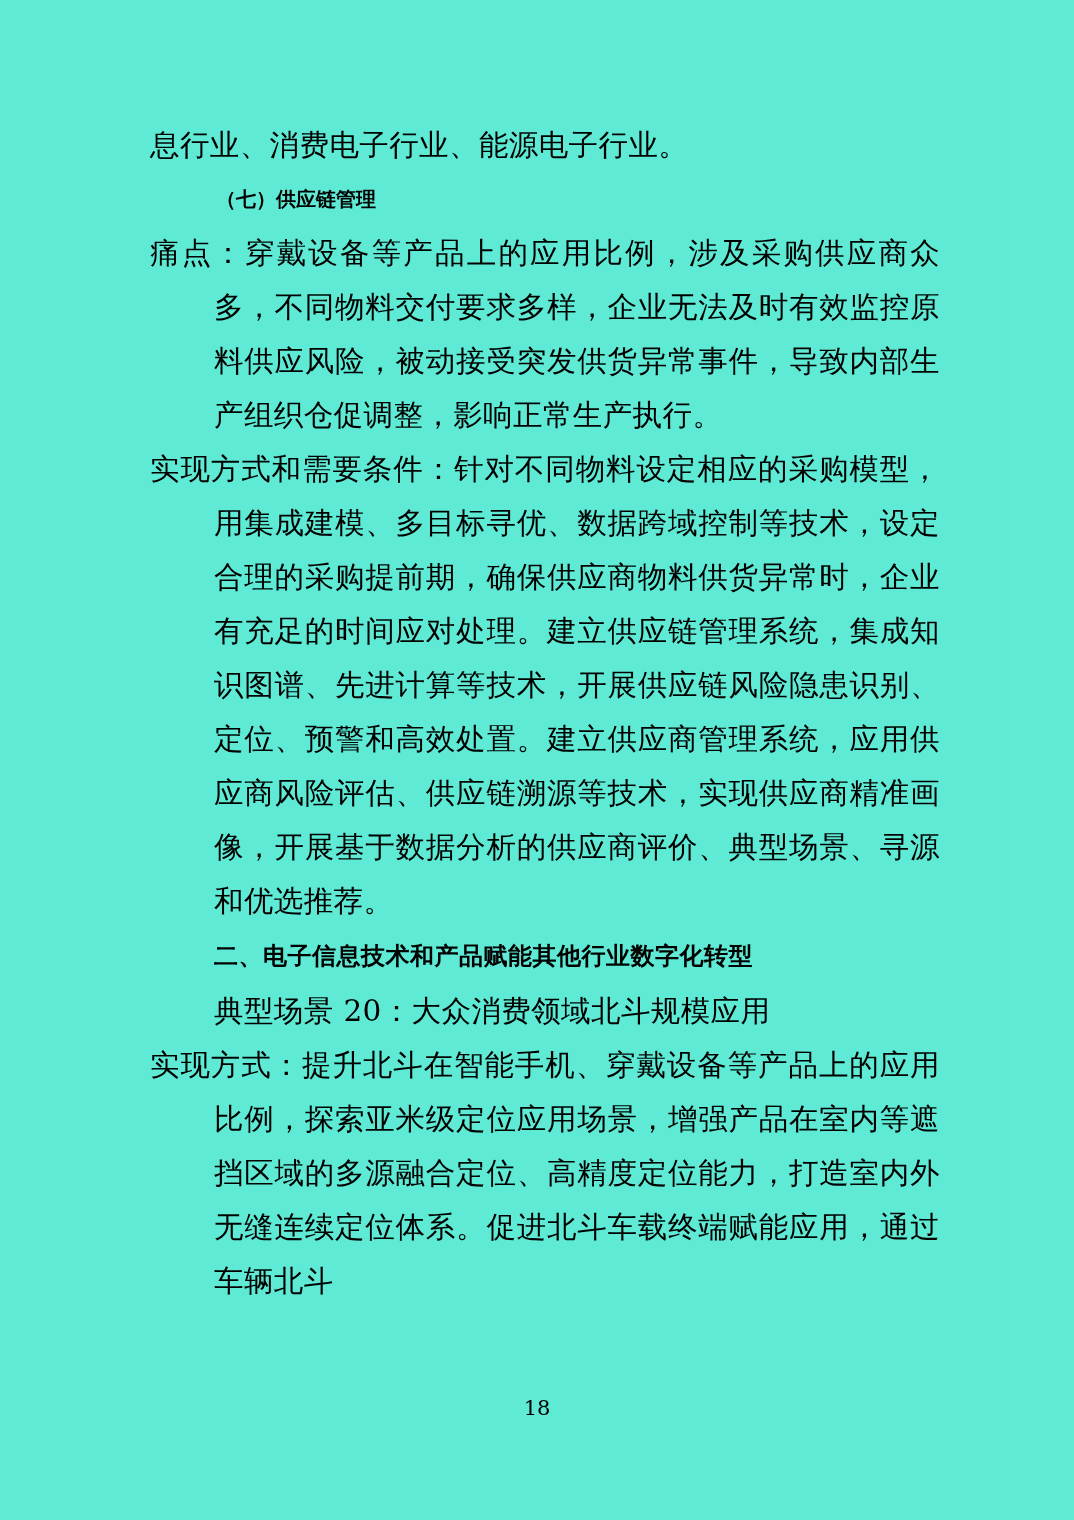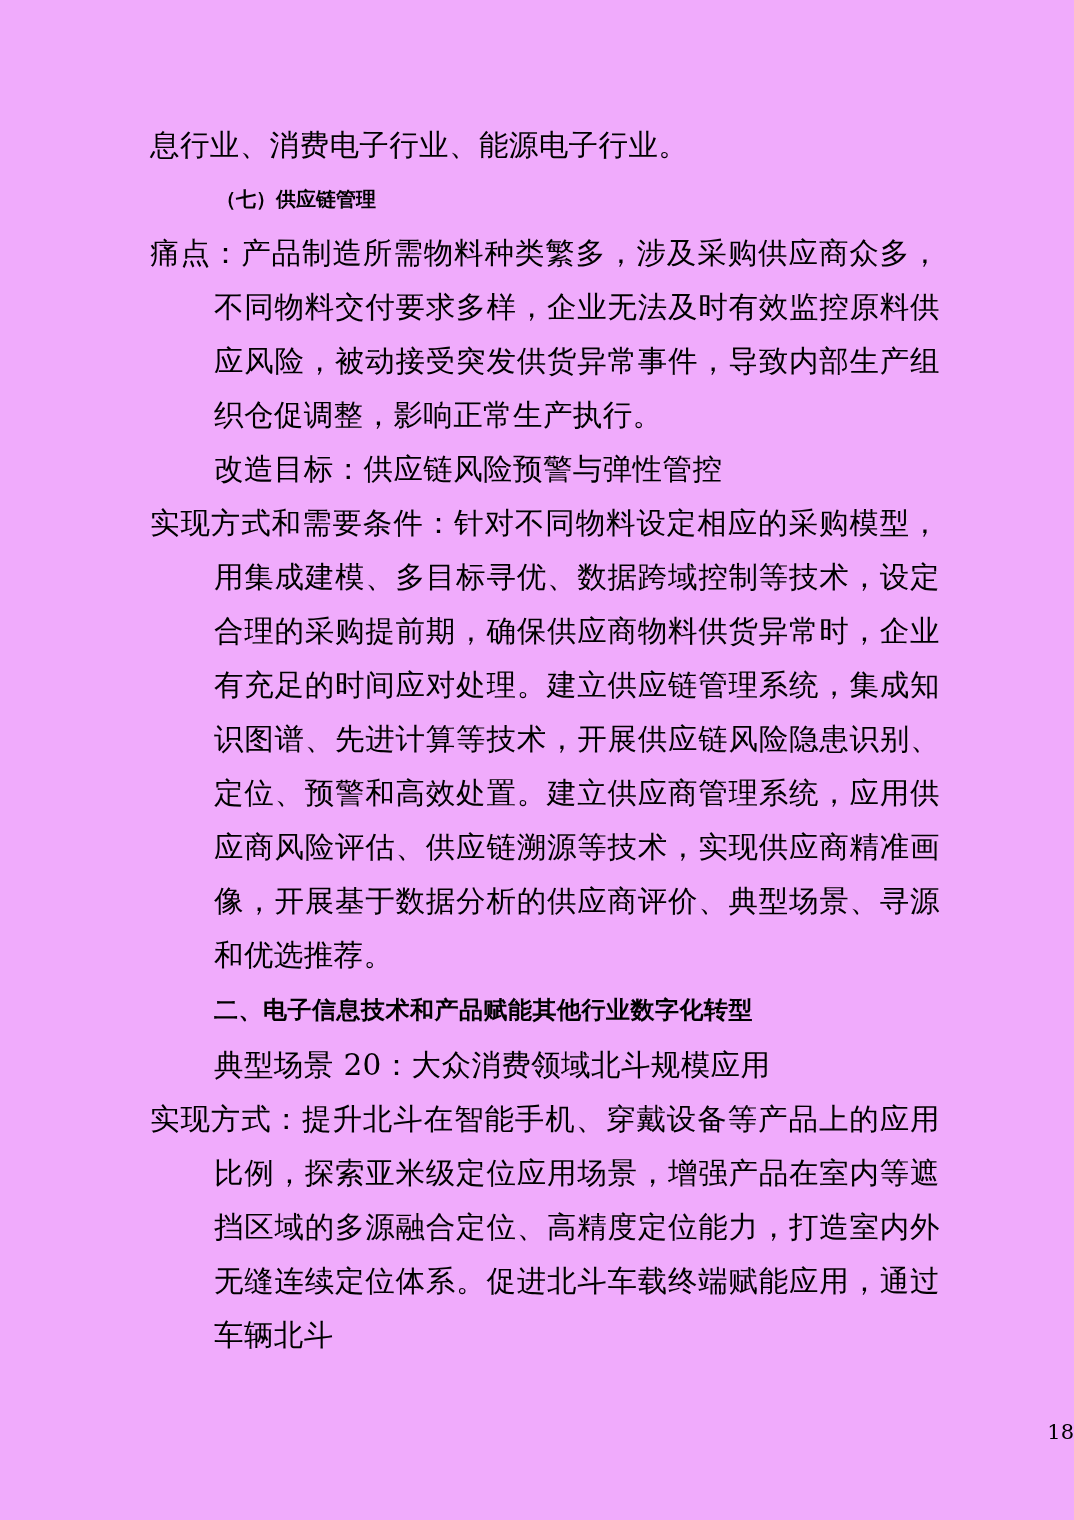--- a/index.html
+++ b/index.html
@@ -4,21 +4,21 @@
 <style>
   html, body {
     margin: 0;
     padding: 0;
     background: #ffffff;
   }
   .page {
     position: relative;
     width: 1074px;
     height: 1520px;
-    background: #f0abfc;
+    background: #5eead4;
     box-sizing: border-box;
     overflow: hidden;
   }
   .body-area {
     position: absolute;
     left: 150px;
     top: 118px;
     width: 790px;
   }
   .para {
@@ -56,41 +56,39 @@
   }
   .hang {
     padding-left: 64px;
     text-indent: -64px;
   }
   .page-number {
     position: absolute;
     left: 0;
     top: 1396px;
     width: 100%;
-    text-align: right;
+    text-align: center;
     font-family: "DejaVu Serif", "Liberation Serif", serif;
     font-size: 21px;
     color: #000000;
-    margin-top: 24px;
   }
 </style>
 </head>
 <body>
 
 <div class="page">
   <div class="body-area">
 
     <p class="para indent-1">息行业、消费电子行业、能源电子行业。</p>
 
     <div class="heading-sub">（七）供应链管理</div>
 
 
-    <p class="para hang">痛点：产品制造所需物料种类繁多，涉及采购供应商众多，不同物料交付要求多样，企业无法及时有效监控原料供应风险，被动接受突发供货异常事件，导致内部生产组织仓促调整，影响正常生产执行。</p>
+    <p class="para hang">痛点：穿戴设备等产品上的应用比例，涉及采购供应商众多，不同物料交付要求多样，企业无法及时有效监控原料供应风险，被动接受突发供货异常事件，导致内部生产组织仓促调整，影响正常生产执行。</p>
 
-    <p class="para lead">改造目标：供应链风险预警与弹性管控</p>
 
     <p class="para hang">实现方式和需要条件：针对不同物料设定相应的采购模型，用集成建模、多目标寻优、数据跨域控制等技术，设定合理的采购提前期，确保供应商物料供货异常时，企业有充足的时间应对处理。建立供应链管理系统，集成知识图谱、先进计算等技术，开展供应链风险隐患识别、定位、预警和高效处置。建立供应商管理系统，应用供应商风险评估、供应链溯源等技术，实现供应商精准画像，开展基于数据分析的供应商评价、典型场景、寻源和优选推荐。</p>
 
 
     <div class="heading-major">二、电子信息技术和产品赋能其他行业数字化转型</div>
 
     <p class="para lead">典型场景 20：大众消费领域北斗规模应用</p>
 
     <p class="para hang">实现方式：提升北斗在智能手机、穿戴设备等产品上的应用比例，探索亚米级定位应用场景，增强产品在室内等遮挡区域的多源融合定位、高精度定位能力，打造室内外无缝连续定位体系。促进北斗车载终端赋能应用，通过车辆北斗</p>
 

